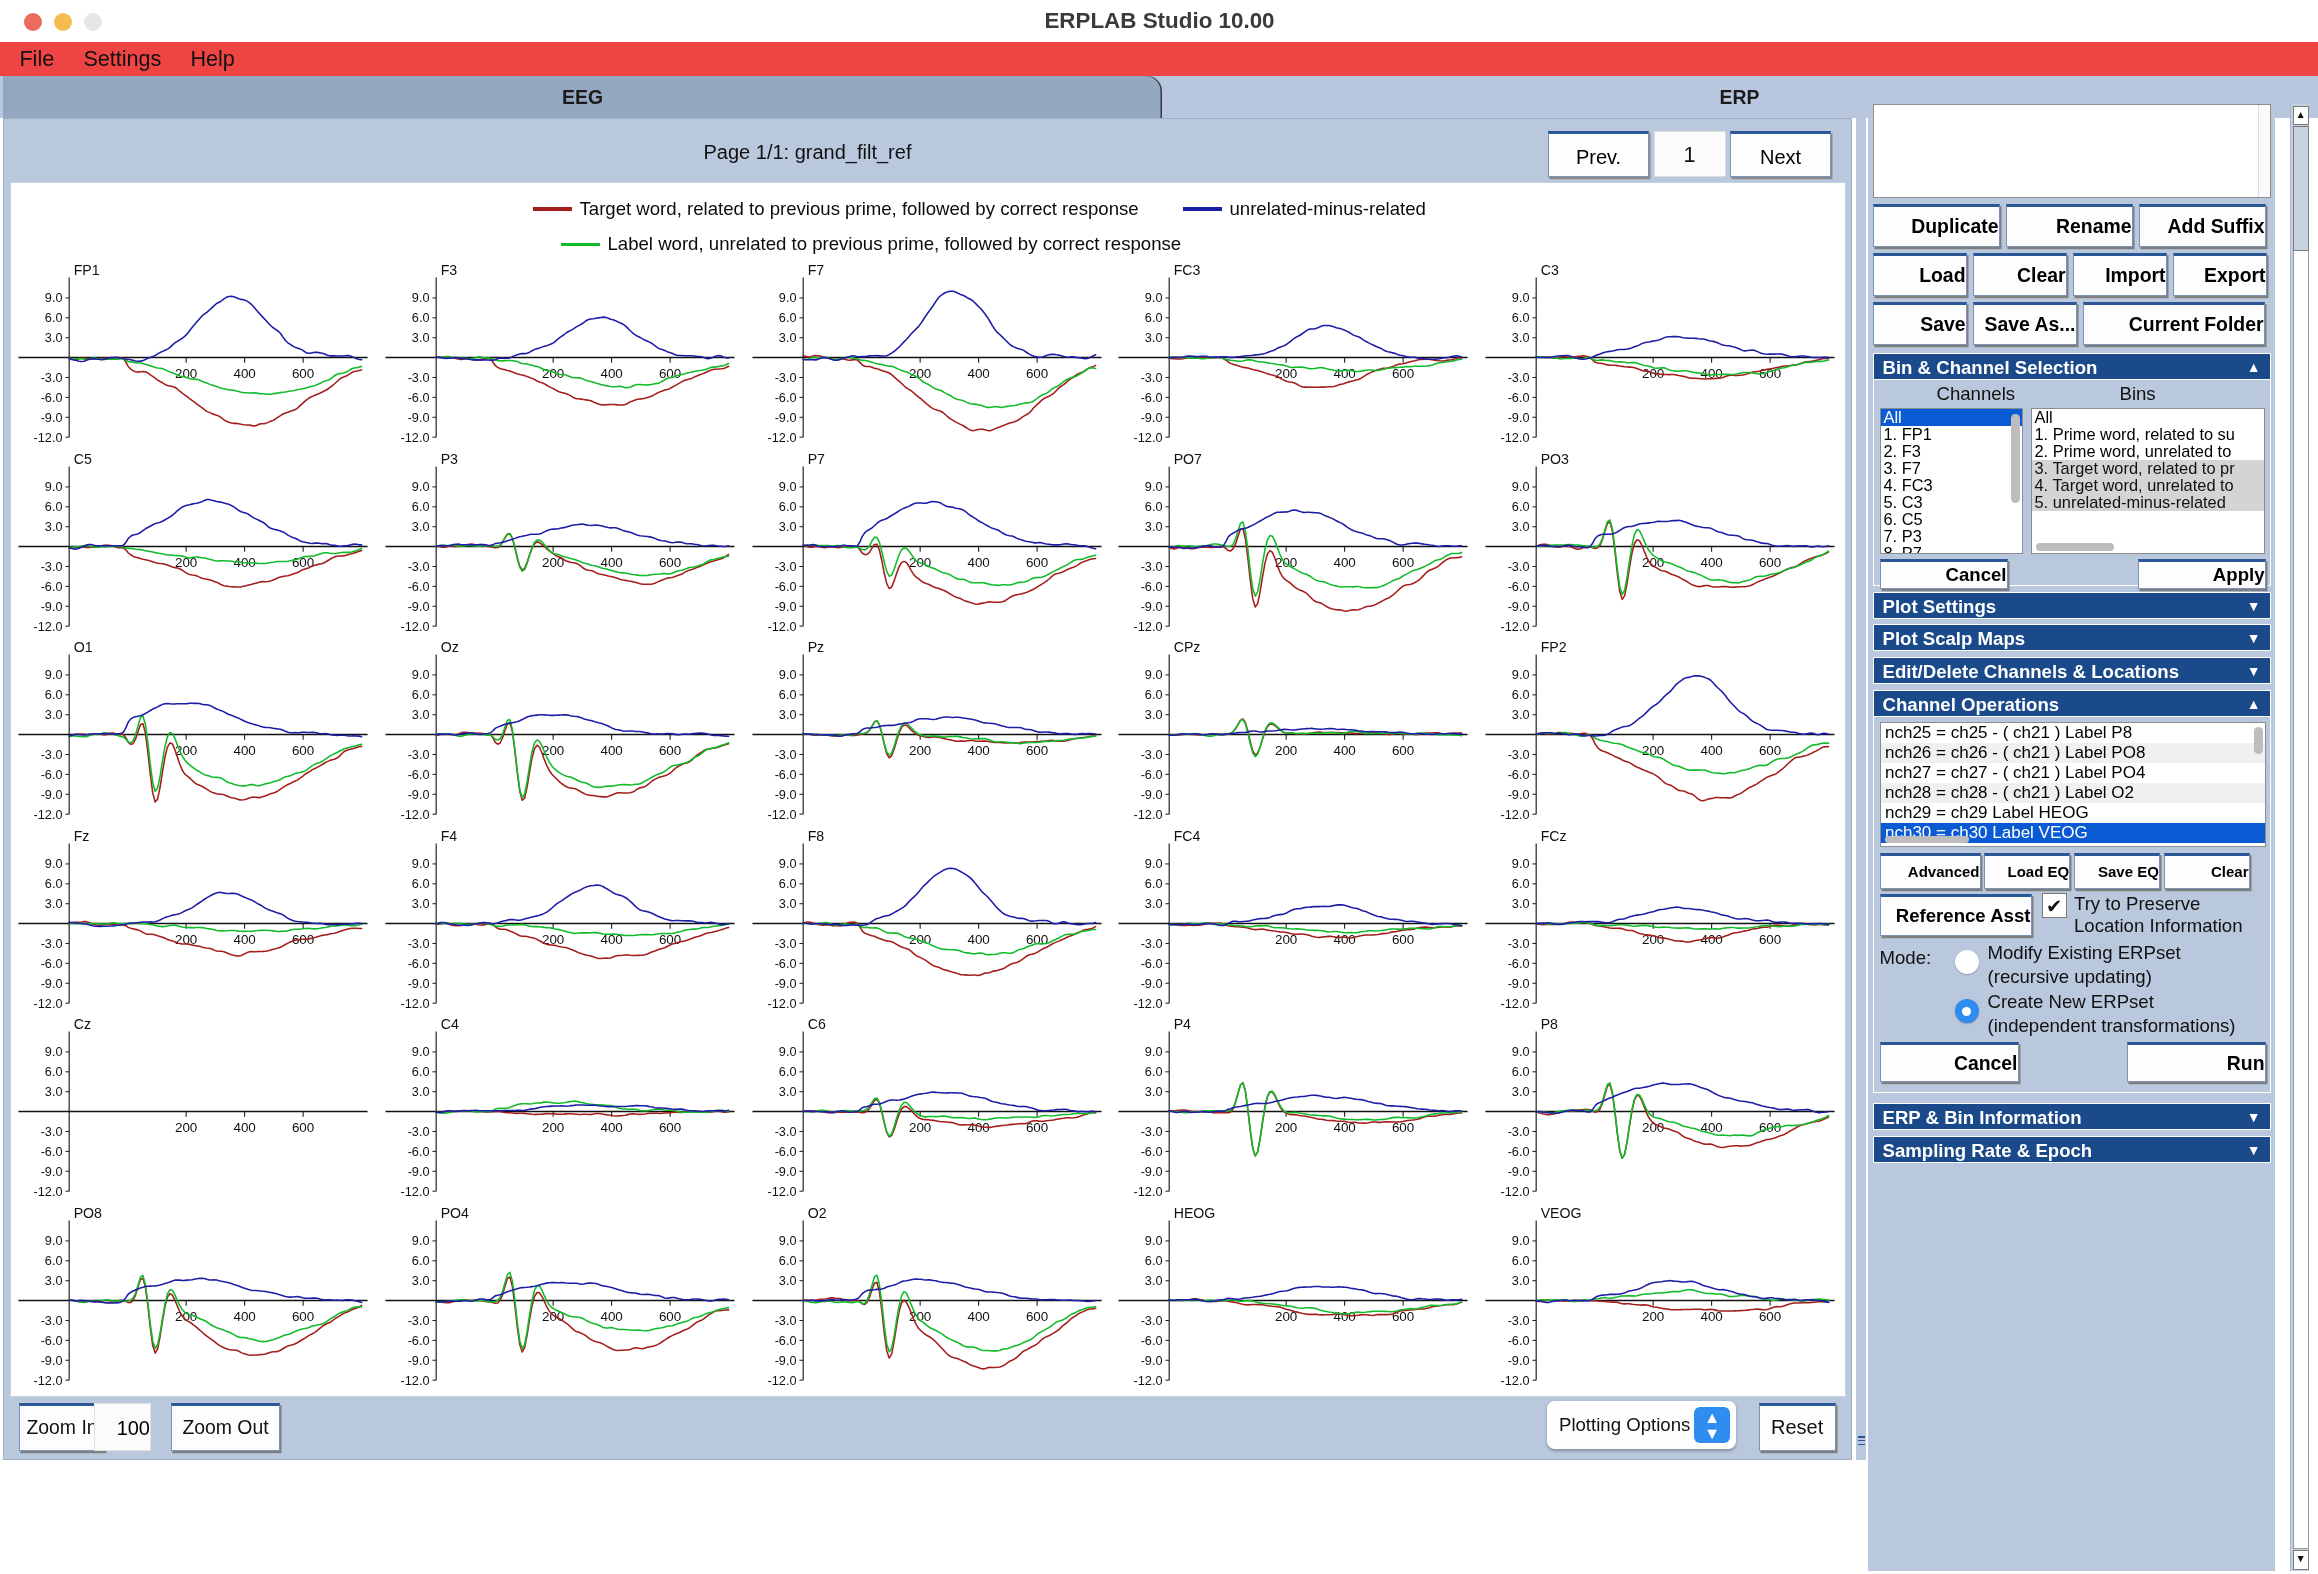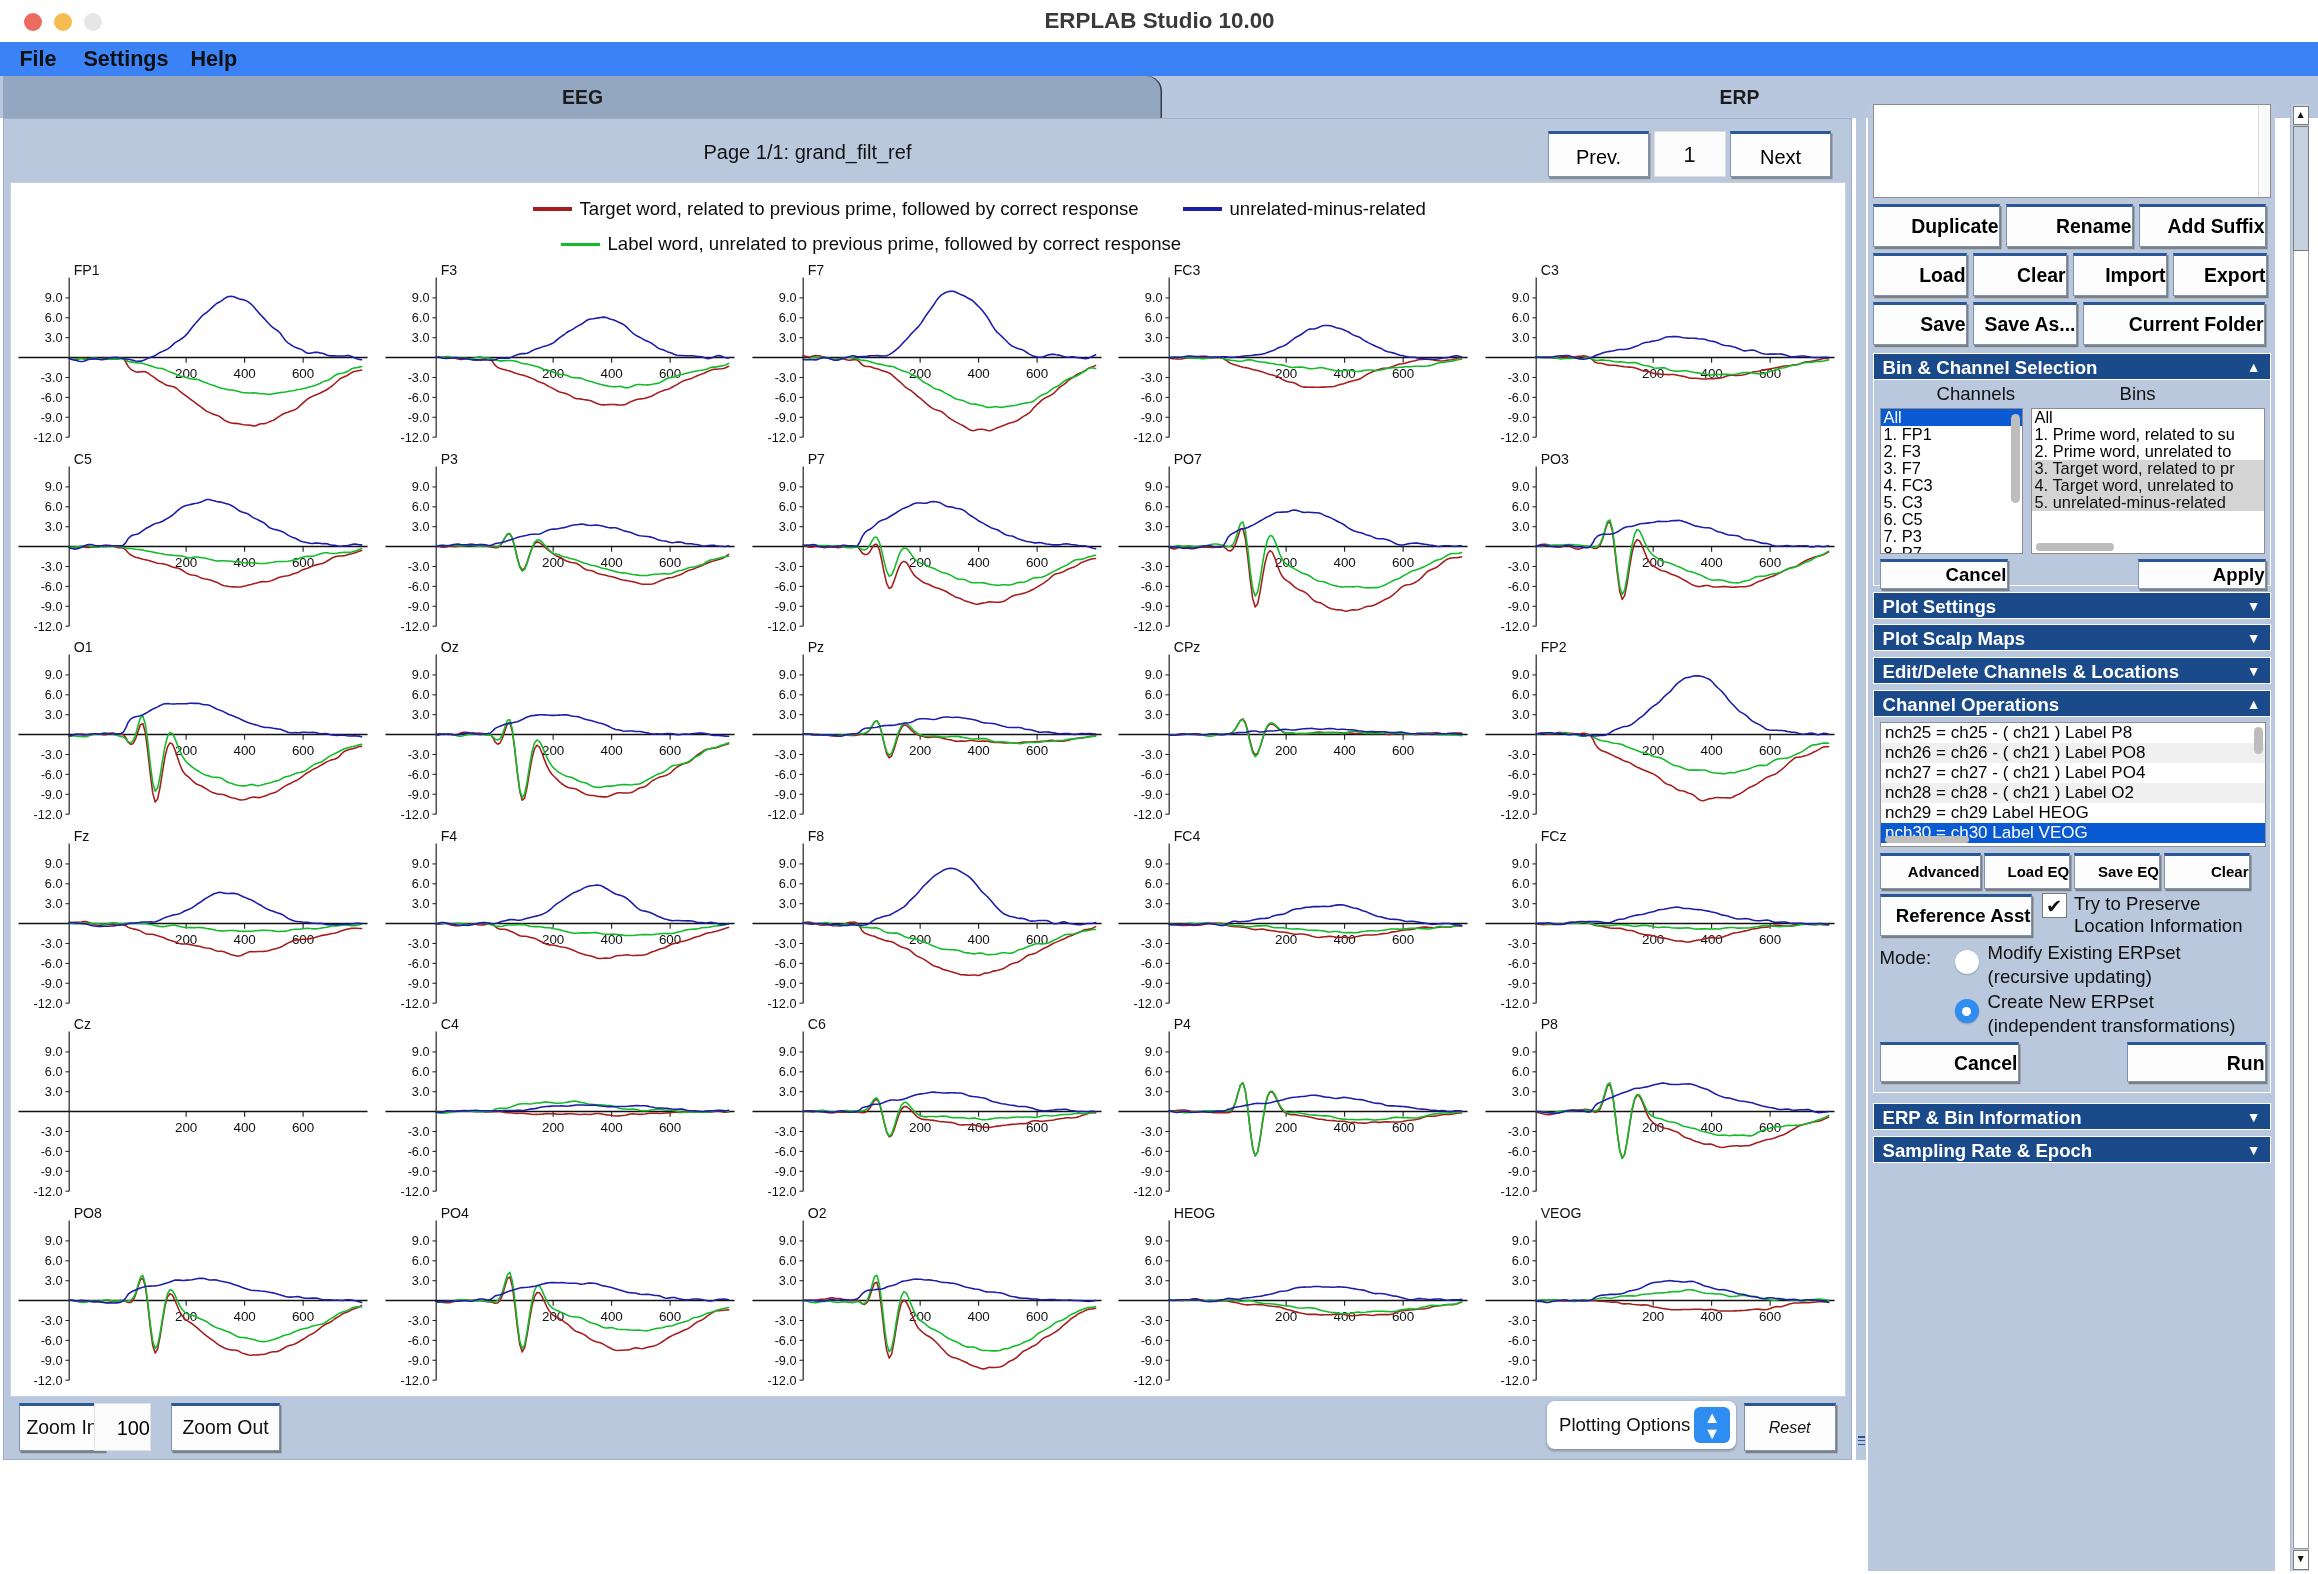--- a/index.html
+++ b/index.html
@@ -13,22 +13,22 @@
             background:#ffffff;border-bottom:0.7px solid #e3e3e3;}
   .traffic{position:absolute;left:24px;top:12.7px;display:flex;gap:12px;}
   .tl{width:18px;height:18px;border-radius:50%;display:block;}
   .tl.r{background:#ec6a5e;}
   .tl.y{background:#f5bd4f;}
   .tl.g{background:#e6e6e6;}
   .wtitle{position:absolute;left:0;top:0;width:2319px;height:42px;
           line-height:42px;text-align:center;font-size:22.4px;font-weight:bold;color:#3a3a3a;}
 
   
-  .menubar{position:absolute;left:0;top:42px;width:2319px;height:34px;background:#3b82f6;
-           border-bottom:0.7px solid #d6d6d6;font-weight:bold;}
+  .menubar{position:absolute;left:0;top:42px;width:2319px;height:34px;background:#ef4444;
+           border-bottom:0.7px solid #d6d6d6;}
   .menu-item{position:absolute;top:0;height:34px;line-height:34px;font-size:21.6px;color:#111;
              padding:0 10.4px;cursor:default;}
   #m-file{left:9px;}
   #m-settings{left:73px;}
   #m-help{left:180px;}
 
   
   .tabbar{position:absolute;left:0;top:76px;width:2319px;height:42px;background:#b8c7dd;}
   .tab{position:absolute;top:0;height:42px;line-height:42px;text-align:center;
        font-size:19.4px;font-weight:bold;color:#1b1b1b;}
@@ -73,21 +73,21 @@
   #zoom-in{position:absolute;left:9px;top:4.5px;width:86px;height:48px;line-height:43px;font-size:19.4px;}
   #zoom-val{position:absolute;left:84px;top:4.5px;width:57px;height:48px;line-height:48px;font-size:20px;
             text-align:right;background:#fbfbfb;border:0.7px solid #e2e2e2;box-sizing:border-box;}
   #zoom-out{position:absolute;left:161px;top:4.5px;width:109px;height:48px;line-height:43px;font-size:19.4px;}
   .popup{position:absolute;right:110px;top:3px;width:189px;height:48px;background:#fefefe;
          border-radius:7.5px;box-shadow:0 1.5px 3px rgba(0,0,0,.28);box-sizing:border-box;}
   .popup .ptxt{position:absolute;left:12px;top:0;height:48px;line-height:48px;font-size:18.6px;color:#111;}
   .popup .parrow{position:absolute;right:6px;top:6px;width:36px;height:36px;border-radius:6px;
                  background:#2f8cf0;color:#fff;font-size:16.4px;line-height:16.4px;text-align:center;
                  padding-top:1.5px;box-sizing:border-box;}
-  #reset-btn{position:absolute;right:10.4px;top:4.5px;width:92px;height:48px;line-height:43px;font-size:16px;font-style:italic;}
+  #reset-btn{position:absolute;right:10.4px;top:4.5px;width:77px;height:48px;line-height:43px;font-size:20px;}
 
   
   .splitter{position:absolute;left:1856px;top:118px;width:10.4px;height:1342px;background:#b9c8dd;}
   .splitter .grip{position:absolute;left:1.5px;bottom:13.4px;width:7.5px;height:10.4px;}
   .splitter .grip i{display:block;height:1.5px;background:#2b5797;margin-bottom:2.2px;}
 
   
   .rightpanel{position:absolute;left:1868px;top:104px;width:407px;height:1467px;
               background:#b9c8dd;}
   .listbox{background:#ffffff;border:0.7px solid #8c8c8c;box-sizing:border-box;position:relative;

